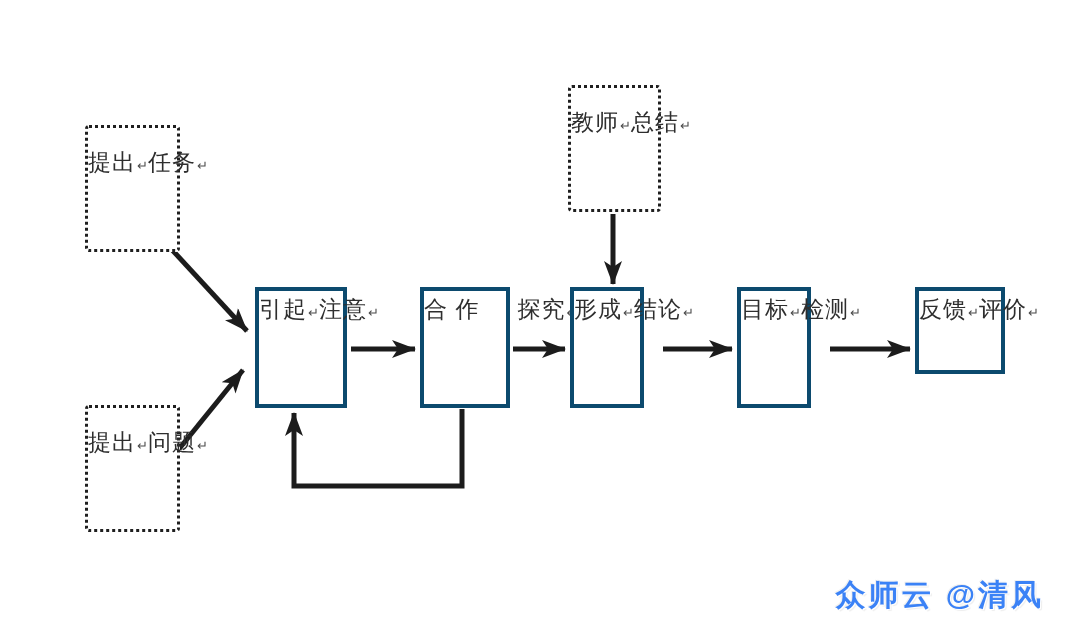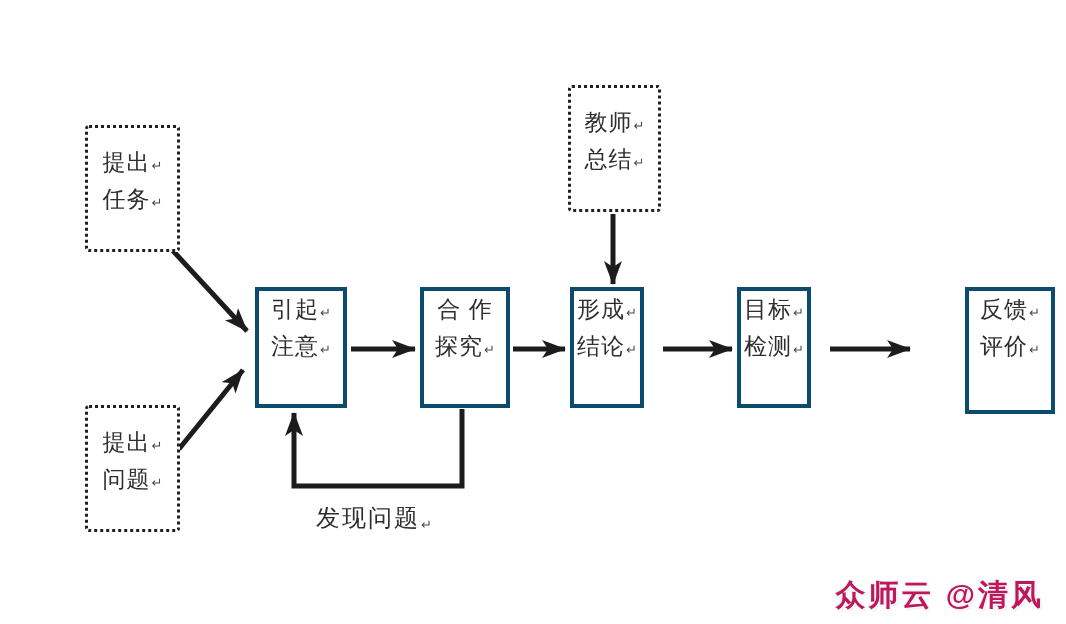--- a/index.html
+++ b/index.html
@@ -7,52 +7,52 @@
     width:1066px;height:624px;position:relative;overflow:hidden;
     background:#ffffff;
     font-family:"Liberation Sans", sans-serif;
   }
   .canvas{position:absolute;left:0;top:0;width:1066px;height:624px;}
   svg.arrows{position:absolute;left:0;top:0;width:1066px;height:624px;pointer-events:none;}
   svg.arrows line, svg.arrows path.shaft{stroke:#1c1c1c;stroke-width:5;fill:none;stroke-linejoin:miter;}
 
   .node{
     position:absolute;background:#ffffff;box-sizing:border-box;
-    display:flex;flex-direction:column;align-items:center;
+    display:flex;flex-direction:row;align-items:flex-start;
     color:#2e2e2e;
   }
   .node .line{
     height:37px;display:flex;align-items:center;justify-content:center;
     font-size:23px;letter-spacing:1px;white-space:pre;
   }
   .ret{
     font-size:13px;color:#4a4a4a;letter-spacing:0;
     position:relative;top:3px;margin-left:1px;
   }
   .dotted{border:3px dotted #1f1f1f;padding-top:16px;border-radius:4px;}
   .solid{border:4px solid #0c4a6e;}
 
   .box-task      {left:85px;  top:125px; width:95px; height:127px;}
   .box-question  {left:85px;  top:405px; width:95px; height:127px;}
   .box-teacher   {left:568px; top:85px;  width:93px; height:127px;}
 
   .box-attention {left:255px; top:287px; width:92px; height:121px;}
-  .box-inquiry   {left:420px; top:287px; width:90px; height:121px;}
+  .box-inquiry   {left:420px; top:287px; width:90px; height:121px;gap:38px;}
   .box-conclusion{left:570px; top:287px; width:74px; height:121px;}
   .box-goal      {left:737px; top:287px; width:74px; height:121px;}
-  .box-feedback  {left:965px; top:287px; width:90px; height:127px;}
+  .box-feedback  {left:915px; top:287px; width:90px; height:87px;}
 
   .loop-label{
     position:absolute;left:316px;top:502px;
     font-size:24px;color:#2e2e2e;letter-spacing:2px;white-space:pre;
   }
   .watermark{
     position:absolute;right:22px;bottom:8px;
     font-size:30px;font-weight:bold;letter-spacing:3px;
-    color:#be185d;
+    color:#3b82f6;
     text-shadow:1px 1px 0 #ffffff,-1px -1px 0 #f0f0f0,2px 2px 1px #eeeeee;
     white-space:pre;
   }
 </style>
 </head>
 <body>
 
 <div class="canvas">
 
   <svg class="arrows" viewBox="0 0 1066 624">
@@ -104,17 +104,16 @@
   <div class="node solid box-goal">
     <div class="line"><span>目标</span><span class="ret">↵</span></div>
     <div class="line"><span>检测</span><span class="ret">↵</span></div>
   </div>
 
   <div class="node solid box-feedback">
     <div class="line"><span>反馈</span><span class="ret">↵</span></div>
     <div class="line"><span>评价</span><span class="ret">↵</span></div>
   </div>
 
-  <div class="loop-label"><span>发现问题</span><span class="ret">↵</span></div>
 
   <div class="watermark">众师云 @清风</div>
 
 </div>
 
 </body></html>

